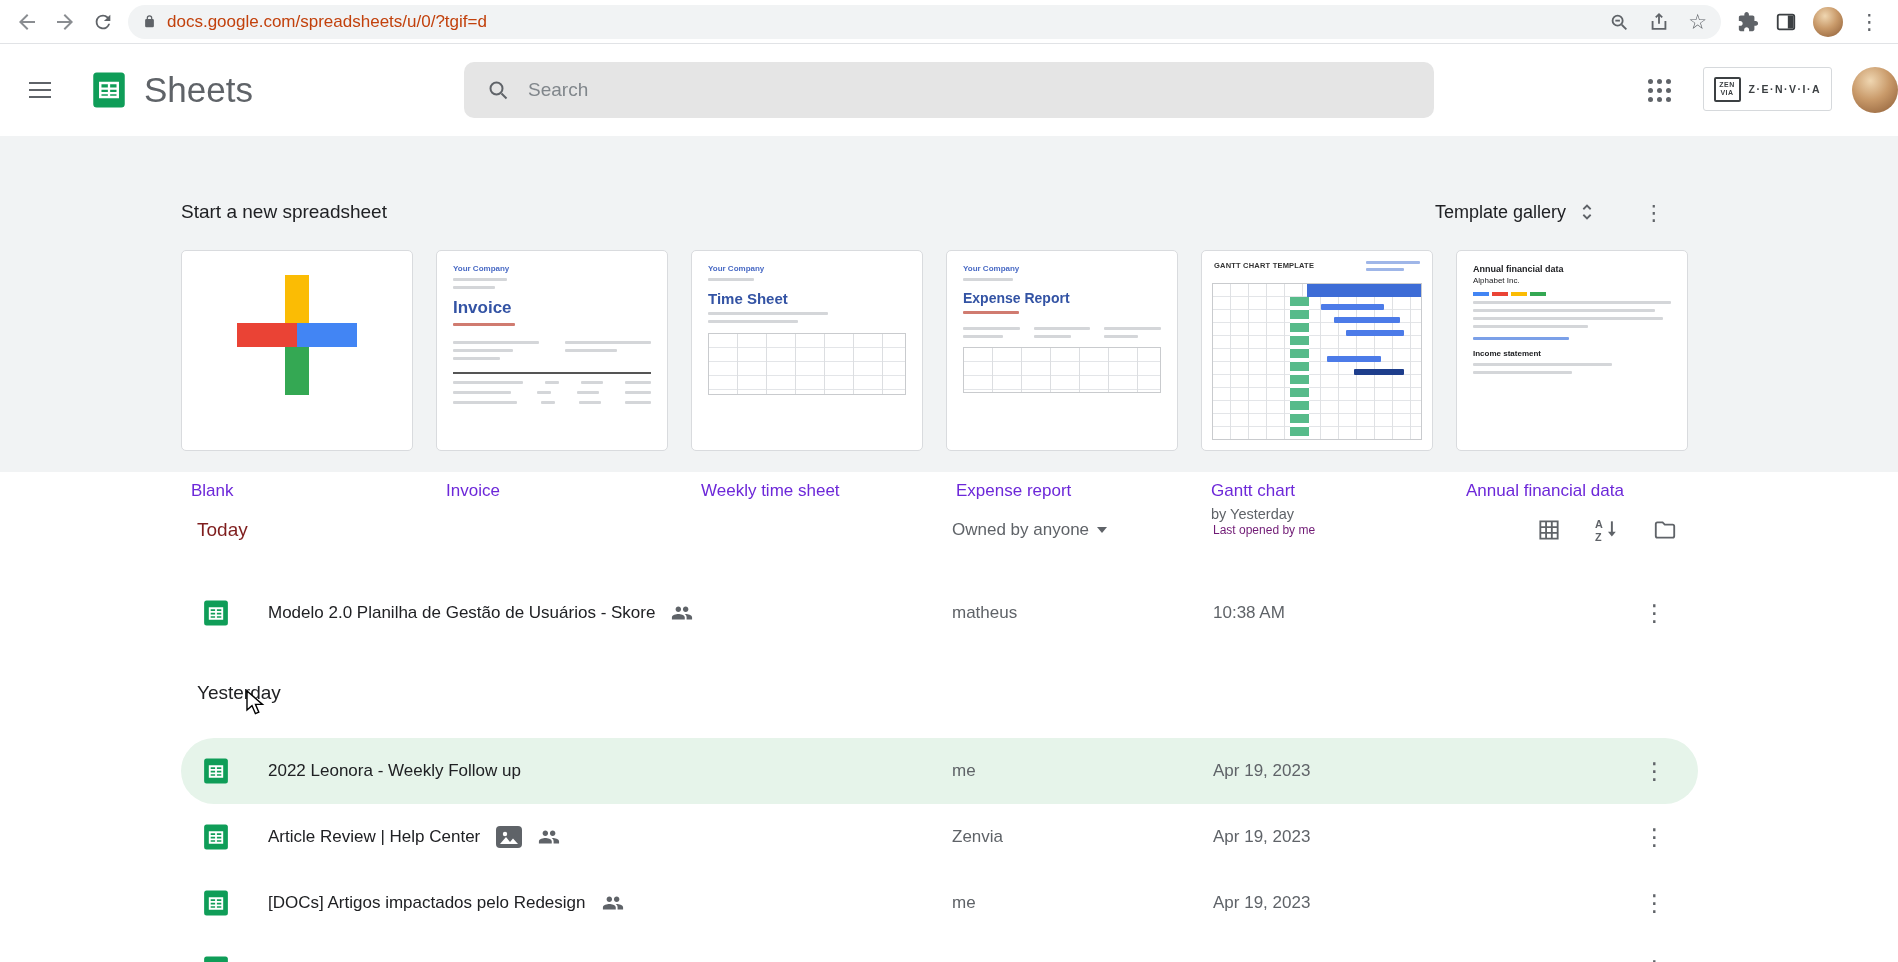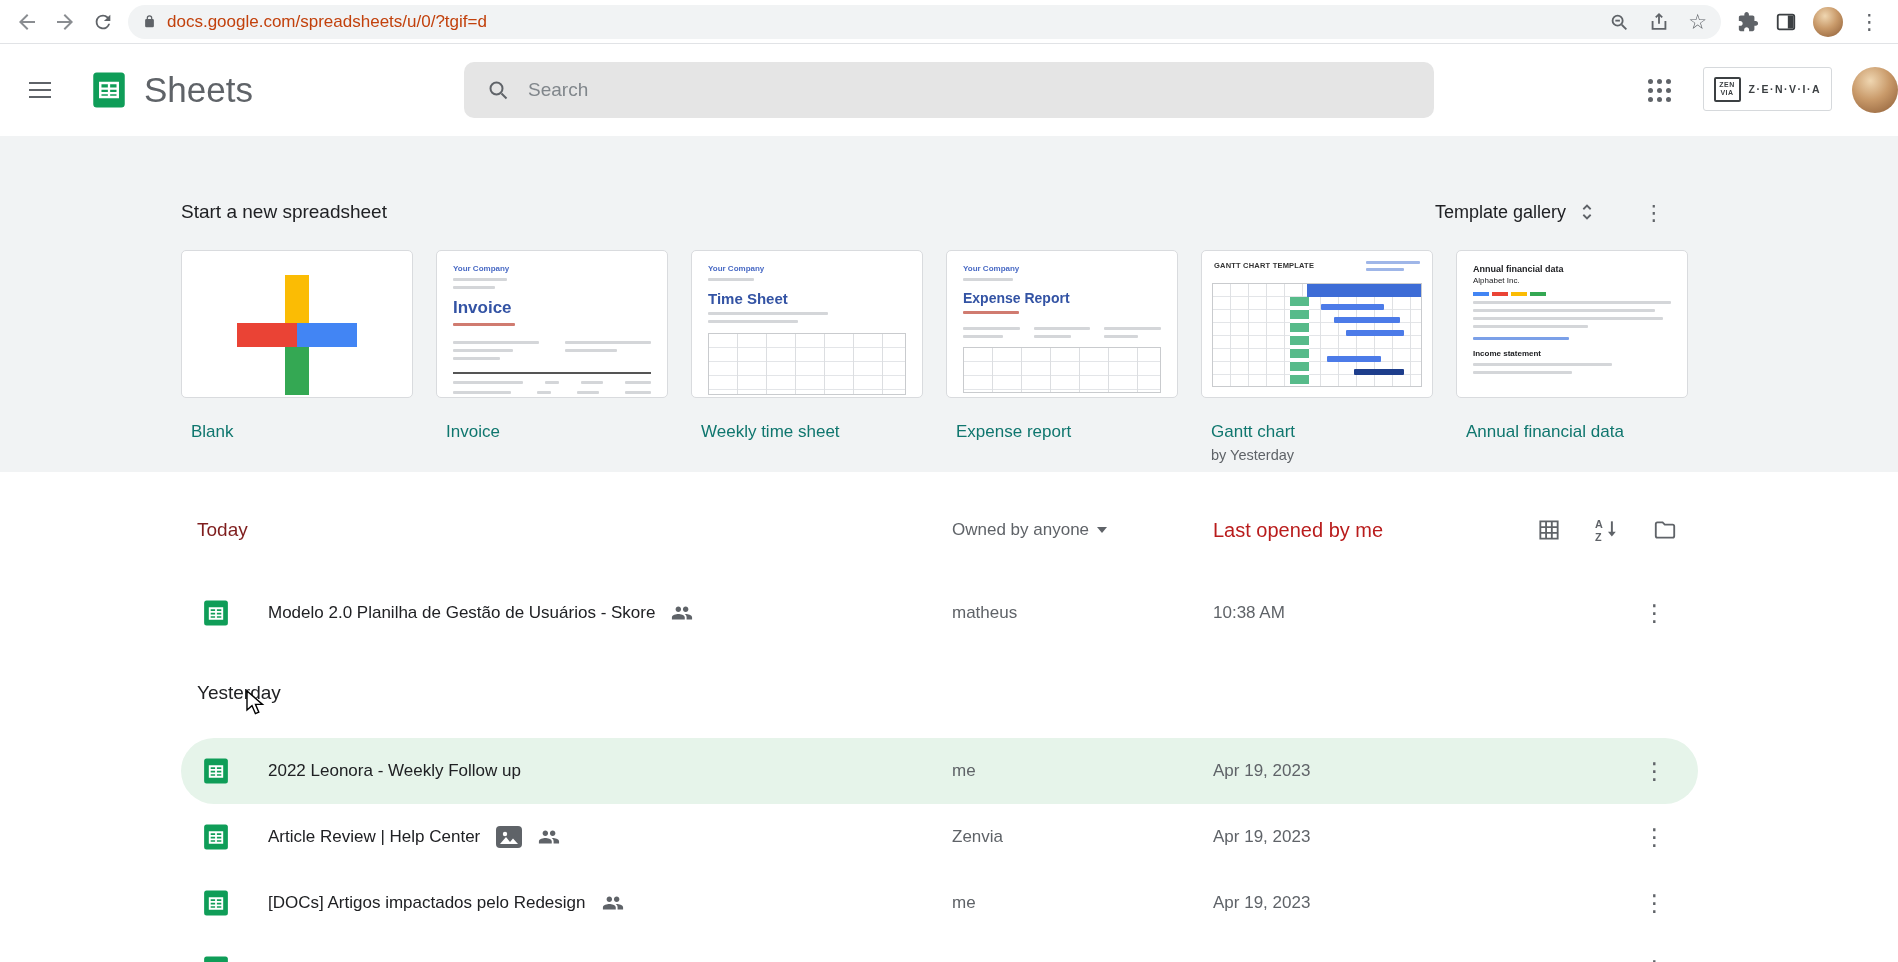--- a/index.html
+++ b/index.html
@@ -41,22 +41,22 @@
 
 .tmpl{height:336px;background:#F1F3F4;padding-top:56px}
 .tmpl-inner{width:1517px;margin-left:181px}
 .tmpl-head{display:flex;align-items:center}
 .tmpl-title{font-size:19px;color:#202124}
 .tmpl-actions{margin-left:auto;display:flex;align-items:center;gap:26px;margin-right:24px}
 .gallery-btn{display:flex;align-items:center;gap:10px;font-size:18px;color:#202124;padding:6px 10px;border-radius:4px;cursor:pointer}
 .icon-btn{width:40px;height:40px;border-radius:50%;display:flex;align-items:center;justify-content:center;cursor:pointer}
 .cards{display:flex;gap:23px;margin-top:18px}
 .card{width:232px;cursor:pointer}
-.thumb{width:232px;height:148px;background:#fff;border:1px solid #D9DBDE;border-radius:5px;position:relative;overflow:hidden}
-.card-label{font-size:17px;font-weight:500;color:#0f766e;margin:24px 0 0 10px}
+.thumb{width:232px;height:201px;background:#fff;border:1px solid #D9DBDE;border-radius:5px;position:relative;overflow:hidden}
+.card-label{font-size:17px;font-weight:500;color:#6d28d9;margin:30px 0 0 10px}
 .card-sub{font-size:14.5px;color:#5F6368;margin:5px 0 0 10px}
 
 
 .t-pad{padding:13px 16px}
 .ln{height:3px;background:#D4D6D9;border-radius:1px;margin-top:5px}
 .ln.red{background:#D07B70}
 .ln.blue{background:#9FB6E8;margin-top:4px}
 .tc{font-size:8px;font-weight:bold;color:#4A6BC5}
 .t-big{font-weight:bold;color:#3353A4;margin-top:9px}
 .cols2{display:flex;gap:26px;margin-top:10px}
@@ -103,21 +103,21 @@
 .a-link{height:3px;width:96px;background:#7BA0E8;margin-top:9px;border-radius:1px}
 .a-sec{font-size:8px;font-weight:bold;margin-top:9px;color:#202124}
 
 
 .list{width:1517px;margin-left:181px;padding-top:34px;background:#fff}
 .lgrid{display:grid;grid-template-columns:87px 684px 261px 300px 185px;align-items:center}
 .lhead{height:48px}
 .lh-label{grid-column:1/3;padding-left:16px;font-size:19px;font-weight:500;color:#7f1d1d}
 .lh-owner{display:flex;align-items:center;gap:8px;font-size:17px;color:#5F6368;cursor:pointer}
 .caret{width:0;height:0;border-left:5px solid transparent;border-right:5px solid transparent;border-top:6px solid #5F6368}
-.lh-opened{font-size:20px;color:#b91c1c;cursor:pointer}
+.lh-opened{font-size:12px;color:#701a75;cursor:pointer}
 .lh-icons{display:flex;align-items:center;gap:24px;justify-self:end;padding-right:16px}
 .lh-icons .icon-btn{width:34px;height:34px}
 .lrow{height:66px;cursor:pointer}
 .lrow.first{margin-top:26px}
 .lrow.mt32{margin-top:32px}
 .ficon{margin-left:20px;display:flex}
 .rtitle{display:flex;align-items:center;gap:16px;font-size:17px;font-weight:500;color:#202124;white-space:nowrap;overflow:hidden}
 .rowner,.rdate{font-size:17px;color:#5F6368}
 .rmenu{justify-self:end;padding-right:32px}
 .rmenu .kebab{font-size:23px}

